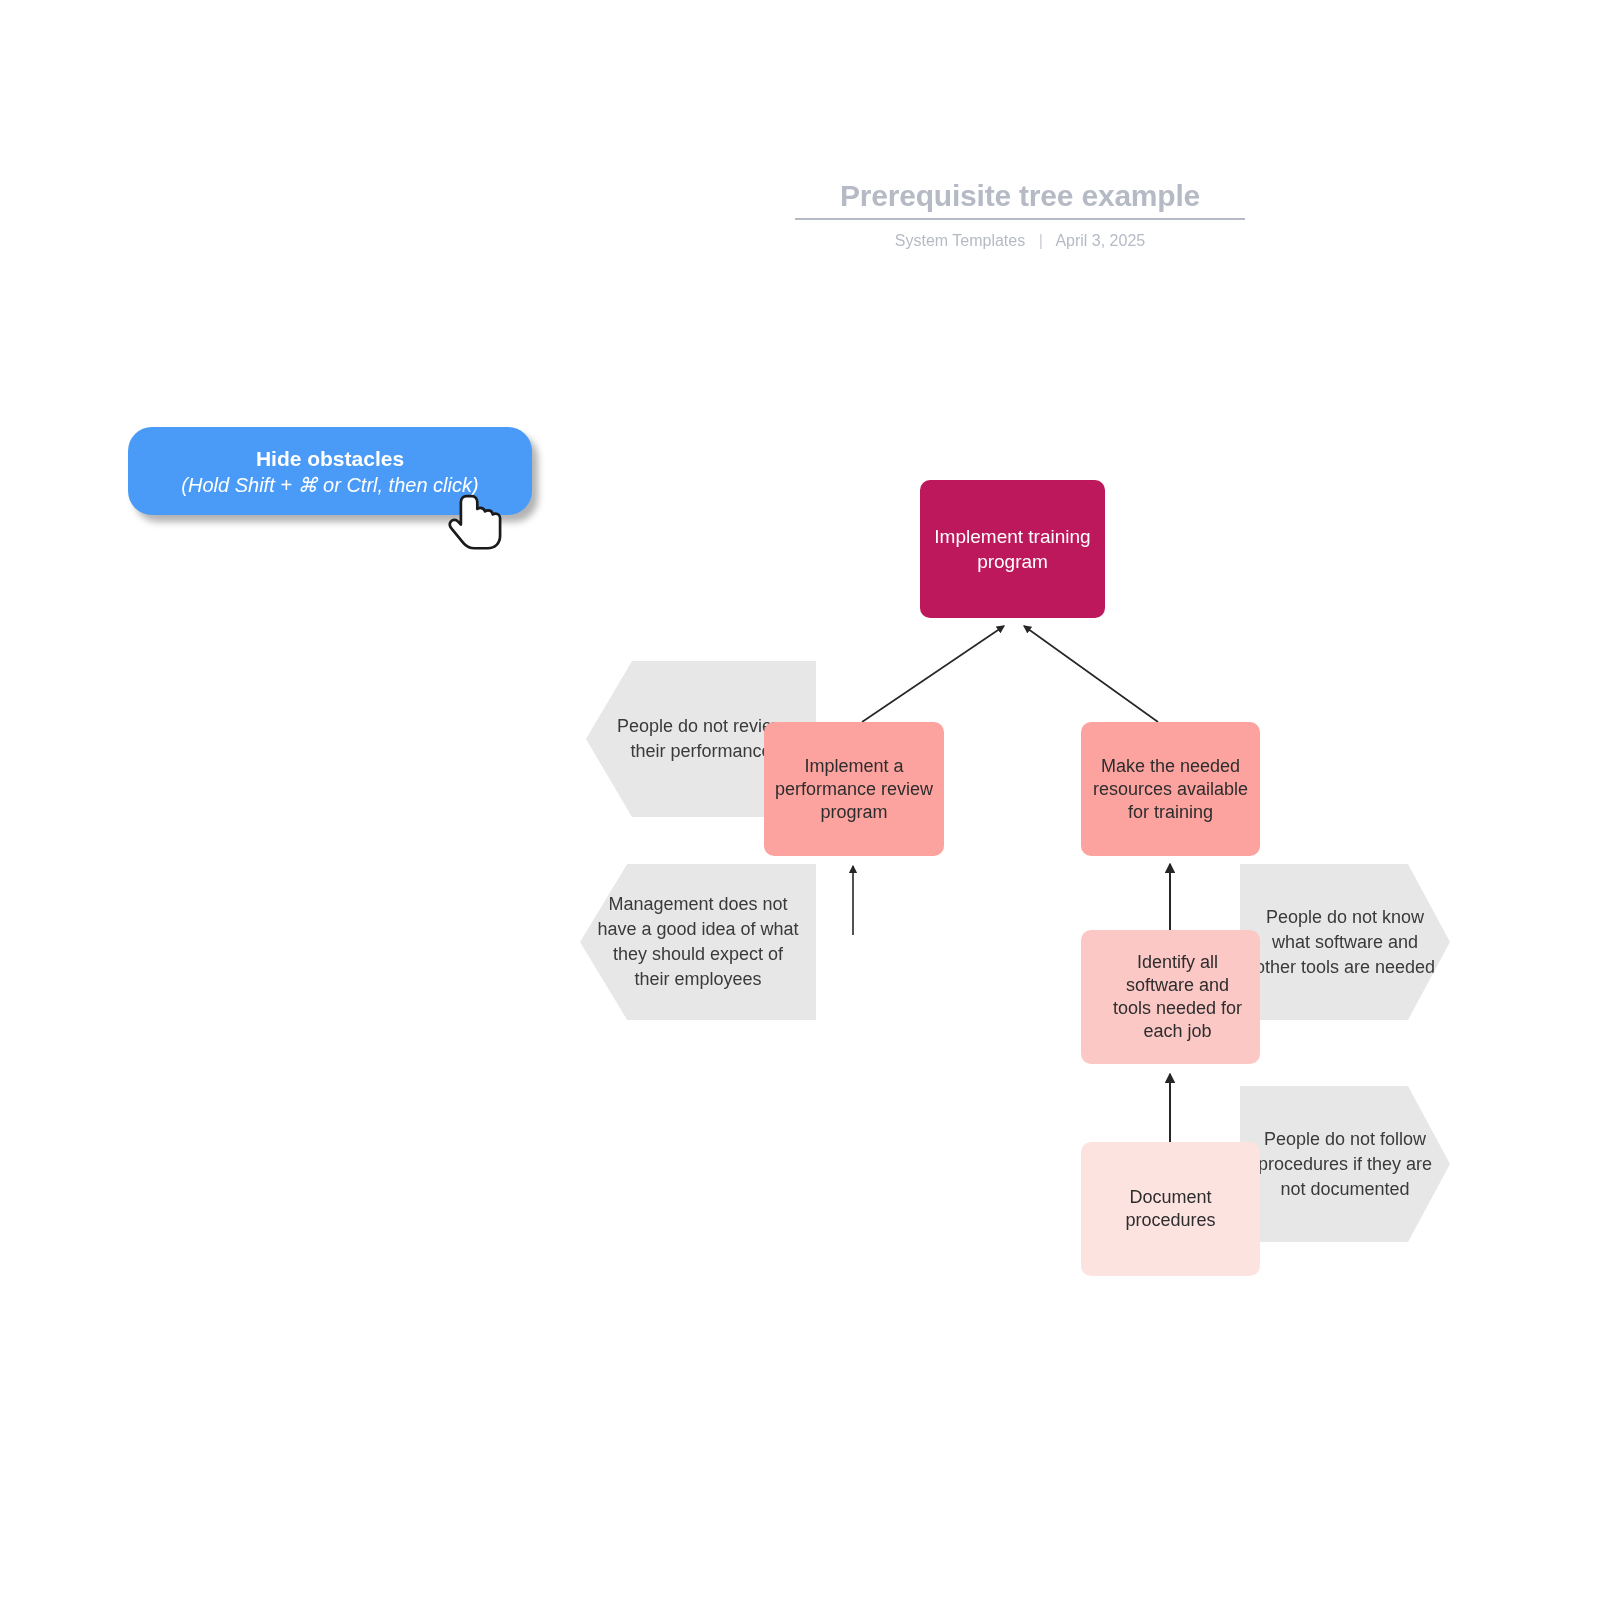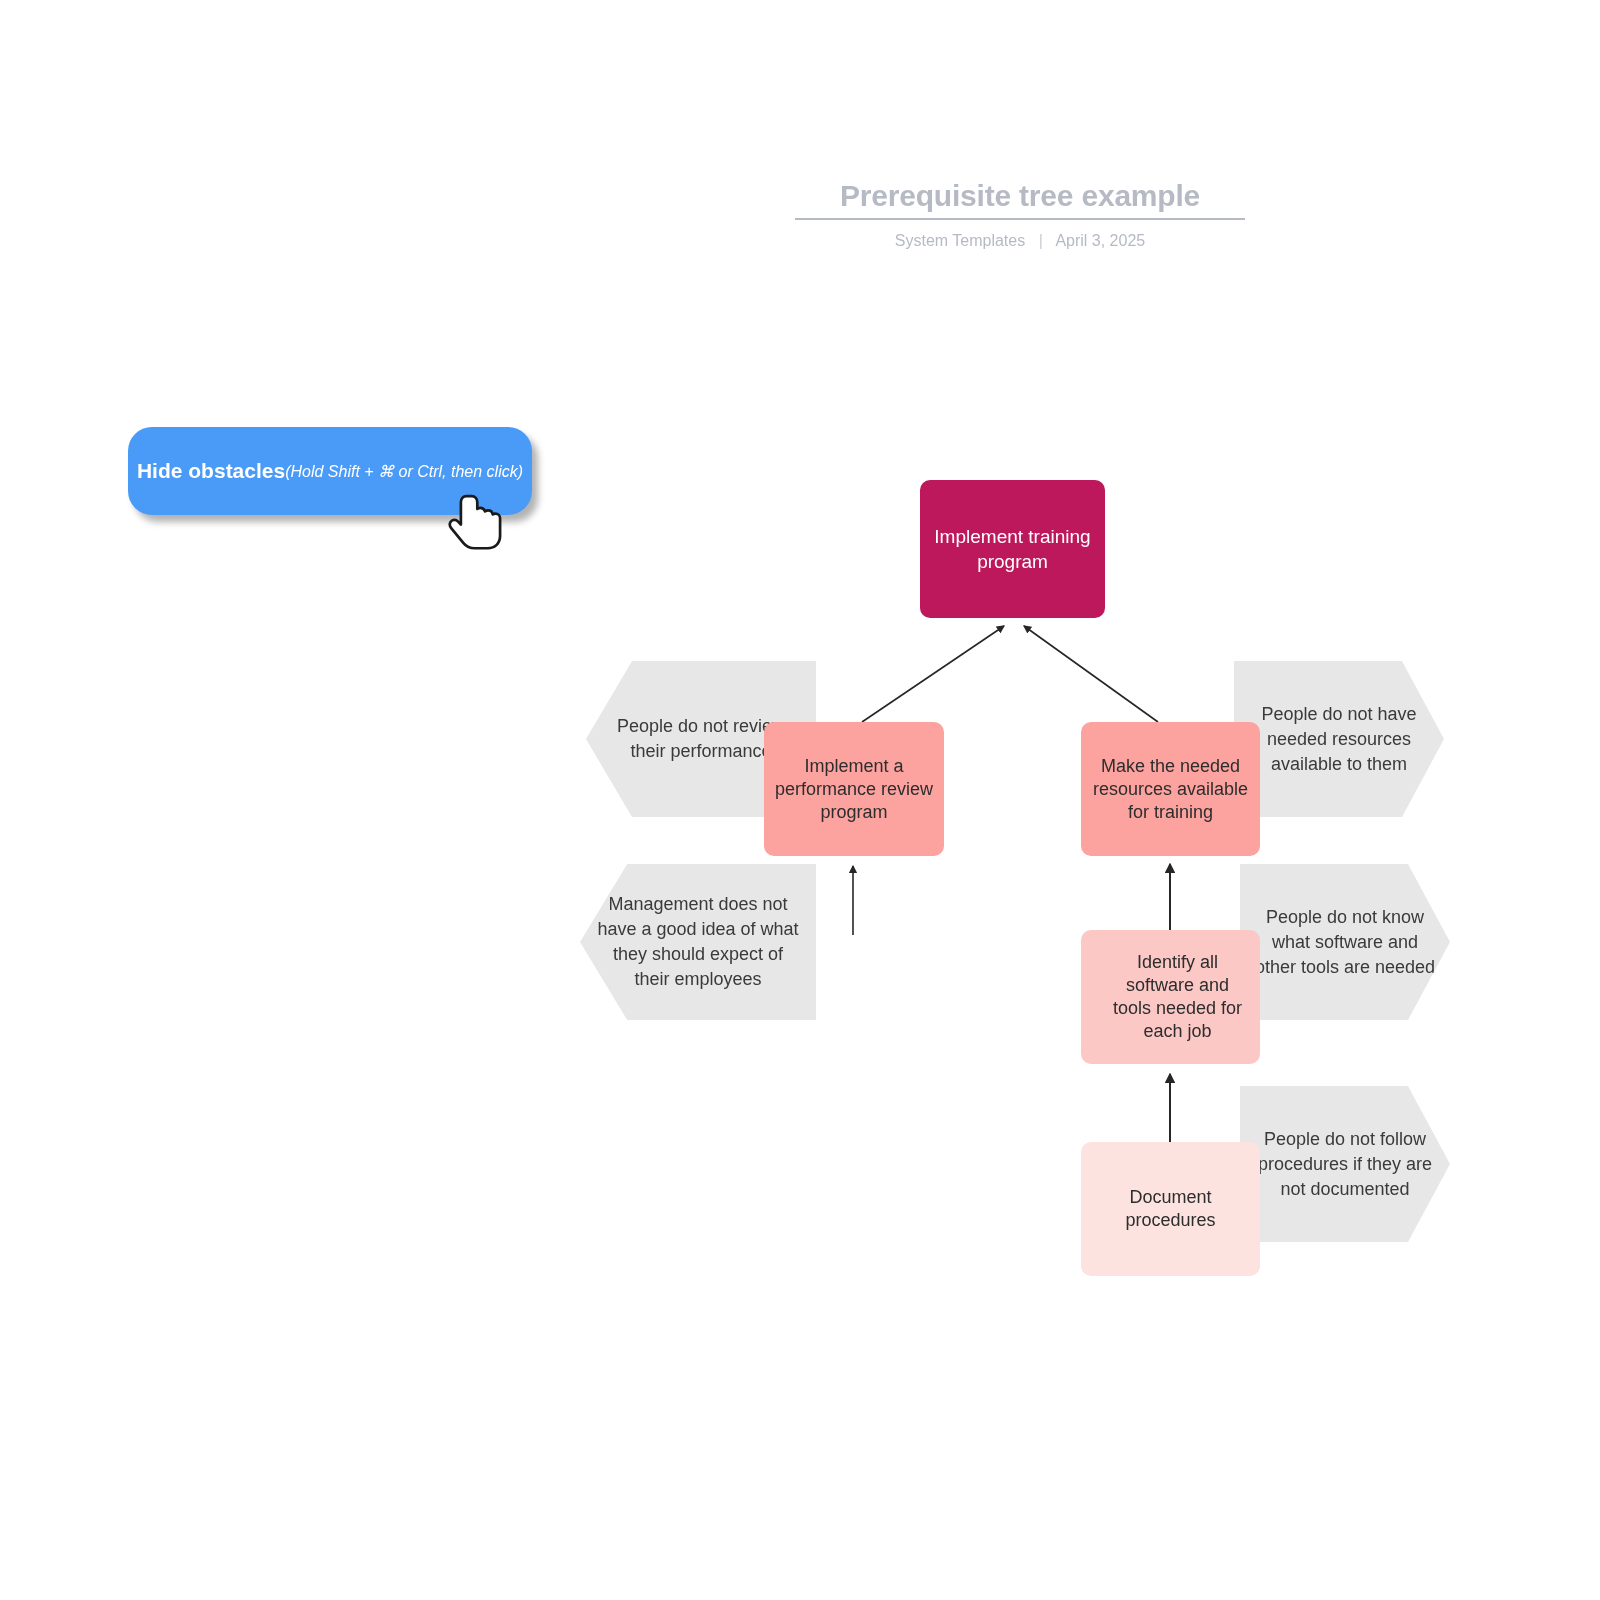--- a/index.html
+++ b/index.html
@@ -52,33 +52,33 @@
 
   
   #hide-btn {
     position: absolute;
     left: 128px; top: 427px;
     width: 404px; height: 88px;
     background: #4a9bf7;
     border-radius: 24px;
     box-shadow: 6px 7px 7px rgba(0,0,0,0.30);
     display: flex;
-    flex-direction: row;
+    flex-direction: column;
     align-items: center;
     justify-content: center;
     color: #ffffff;
     cursor: pointer;
   }
   #hide-btn-label {
     font-size: 21px;
     font-weight: bold;
     line-height: 26px;
   }
   #hide-btn-hint {
-    font-size: 16px;
+    font-size: 20px;
     font-style: italic;
     line-height: 22px;
     margin-top: 2px;
   }
   #cursor-icon {
     position: absolute;
     left: 448px; top: 490px;
     width: 66px; height: 66px;
     pointer-events: none;
   }
@@ -170,21 +170,20 @@
 
     <line x1="853" y1="935" x2="853" y2="866" stroke="#262626" stroke-width="1.6" marker-end="url(#arrow)"></line>
 
     <line x1="1170" y1="930" x2="1170" y2="864" stroke="#262626" stroke-width="2" marker-end="url(#arrow)"></line>
 
     <line x1="1170" y1="1142" x2="1170" y2="1074" stroke="#262626" stroke-width="2" marker-end="url(#arrow)"></line>
   </svg>
 
   <div class="hex left-hex" style="left:586px; top:661px; width:230px; height:156px;">People do not review their performance</div>
 
-  <div class="hex right-hex" style="left:1234px; top:661px; width:210px; height:156px;">People do not have needed resources available to them</div>
 
   <div class="hex left-hex" style="left:580px; top:864px; width:236px; height:156px;">Management does not have a good idea of what they should expect of their employees</div>
 
   <div class="hex right-hex" style="left:1240px; top:864px; width:210px; height:156px;">People do not know what software and other tools are needed</div>
 
   <div class="hex right-hex" style="left:1240px; top:1086px; width:210px; height:156px;">People do not follow procedures if they are not documented</div>
 
   <div class="node root" style="left:920px; top:480px; width:185px; height:138px; background:#be185d;">Implement training program</div>
 
   <div class="node" style="left:764px; top:722px; width:180px; height:134px; background:#fca3a0;">Implement a performance review program</div>

